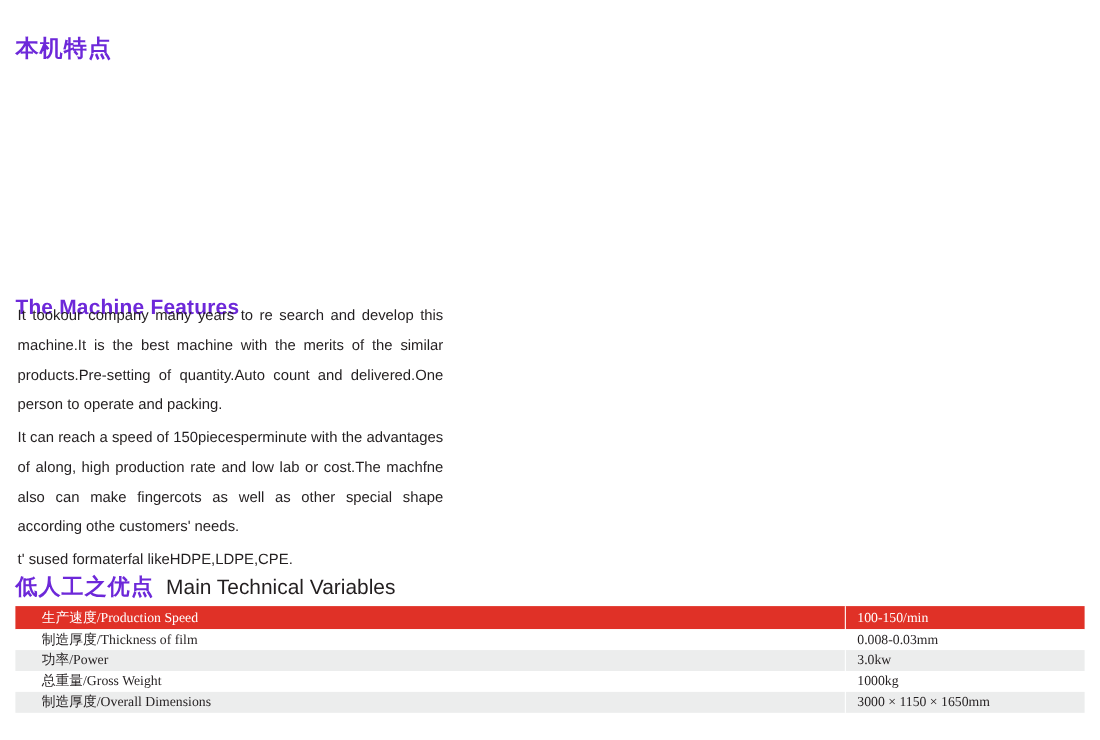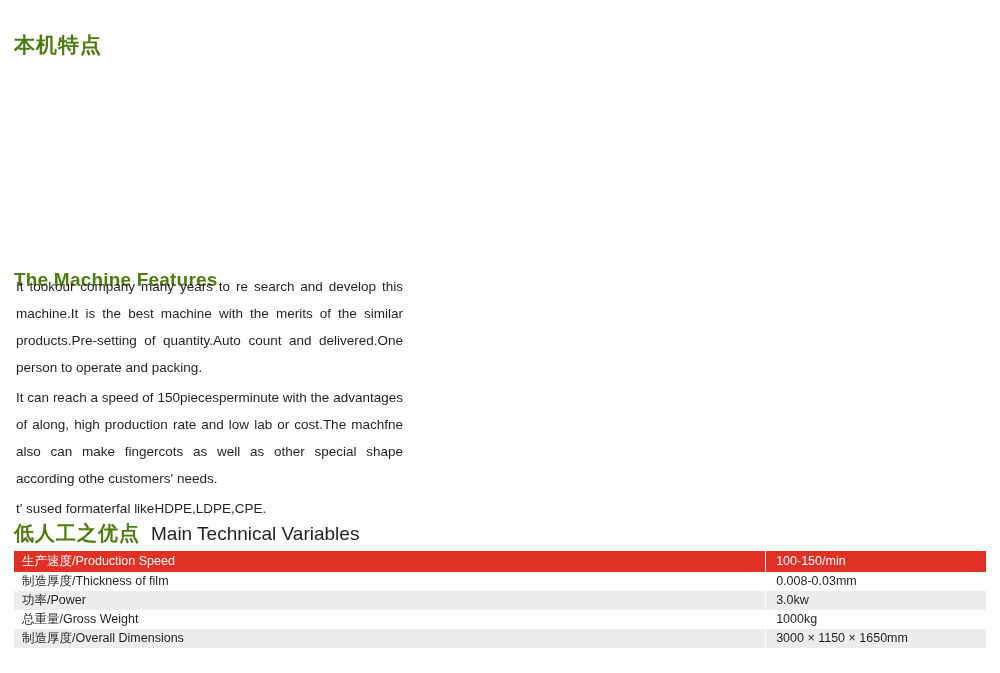--- a/index.html
+++ b/index.html
@@ -17,21 +17,21 @@
   }
   .page {
     position: absolute;
     left: 0;
     top: 0;
     width: 1000px;
     height: 673px;
   }
 
   .heading-red {
-    color: #4d7c0f;
+    color: #6d28d9;
     font-weight: bold;
   }
 
   
   #cn-heading {
     position: absolute;
     left: 14px;
     top: 18px;
     font-size: 21px;
     letter-spacing: 1px;
@@ -100,24 +100,25 @@
 
   #spec-table {
     position: absolute;
     left: 14px;
     top: 551px;
     width: 972px;
     border-collapse: collapse;
     font-size: 12.5px;
   }
   #spec-table td {
-    padding: 3px 0 3px 8px;
+    padding: 3px 0 3px 24px;
     vertical-align: middle;
     height: 13px;
     line-height: 13px;
+    font-family: Liberation Serif, serif;
   }
   #spec-table td.col-name {
     width: 752px;
   }
   #spec-table td.col-val {
     width: 212px;
     padding-left: 10px;
     border-left: 1px solid #ffffff;
   }
   #spec-table tr.row-head td {

